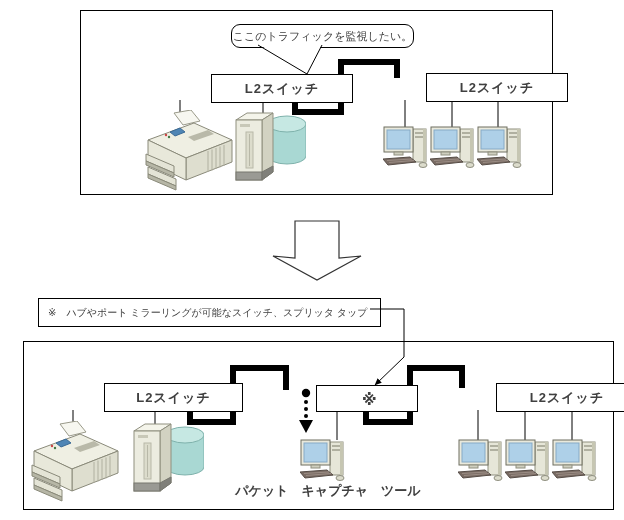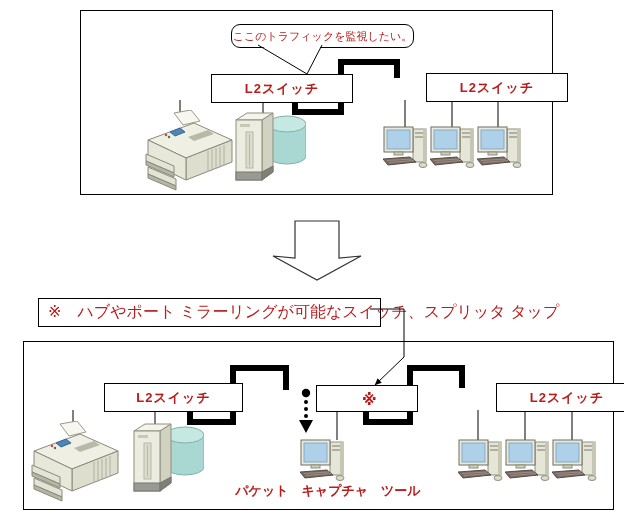--- a/index.html
+++ b/index.html
@@ -1,39 +1,39 @@
 <!DOCTYPE html>
 <html><head>
 <meta charset="utf-8">
 <style>
   html,body{margin:0;padding:0;background:#fff;}
   .canvas{
     position:relative;width:624px;height:520px;background:#fff;
-    font-family:"Liberation Sans","DejaVu Sans",sans-serif;color:#b91c1c;overflow:hidden;
+    font-family:"Liberation Sans","DejaVu Sans",sans-serif;color:#404040;overflow:hidden;
   }
   svg.layer{position:absolute;left:0;top:0;width:624px;height:520px;}
   #wire-layer{z-index:1;}
   #overlay-layer{z-index:4;pointer-events:none;}
   .panel{
     position:absolute;border:1px solid #000;background:transparent;z-index:2;
   }
   .nodebox{
     position:absolute;border:1px solid #000;background:#fff;z-index:2;
     display:flex;align-items:center;justify-content:center;
     font-weight:bold;font-size:13px;letter-spacing:1px;margin-left:41px;
   }
   .callout{
     position:absolute;border:1px solid #000;background:#fff;border-radius:9px;z-index:3;
     display:flex;align-items:center;justify-content:center;
     font-size:11px;white-space:nowrap;
   }
   .notebox{
     position:absolute;border:1px solid #000;background:#fff;z-index:2;
     display:flex;align-items:center;
-    font-size:16px;white-space:nowrap;padding-left:9px;
+    font-size:10px;white-space:nowrap;padding-left:9px;
   }
   .device{position:absolute;z-index:2;}
   .device svg{display:block;width:100%;height:100%;}
   .caption{
     position:absolute;z-index:2;font-weight:bold;font-size:13px;
     text-align:center;white-space:nowrap;
   }
   .tapmark{
     position:absolute;left:50%;top:50%;transform:translate(-32%,-50%);
     font-weight:bold;font-size:15px;line-height:1;

